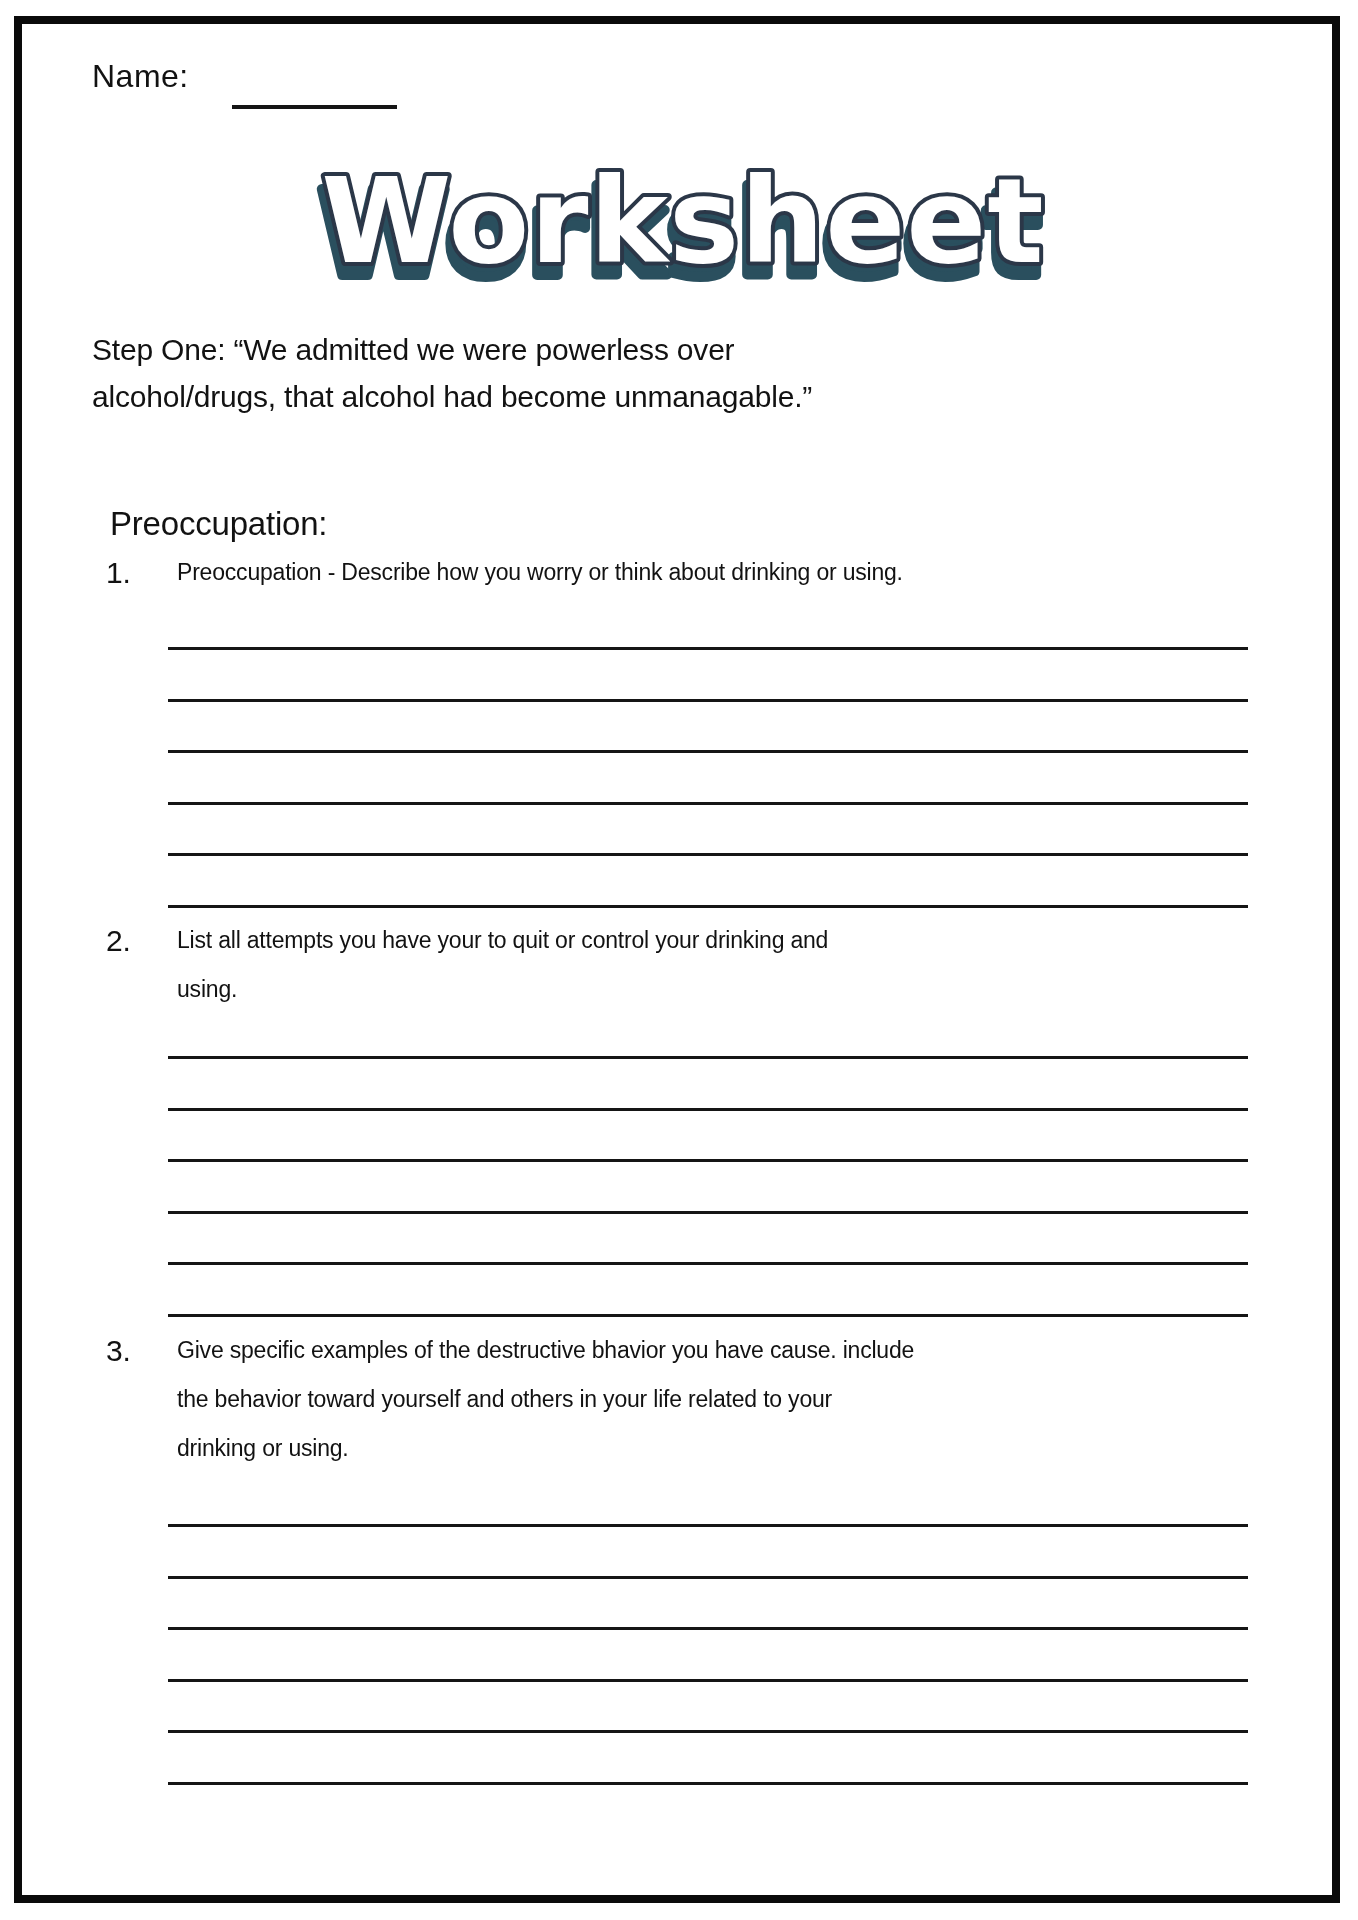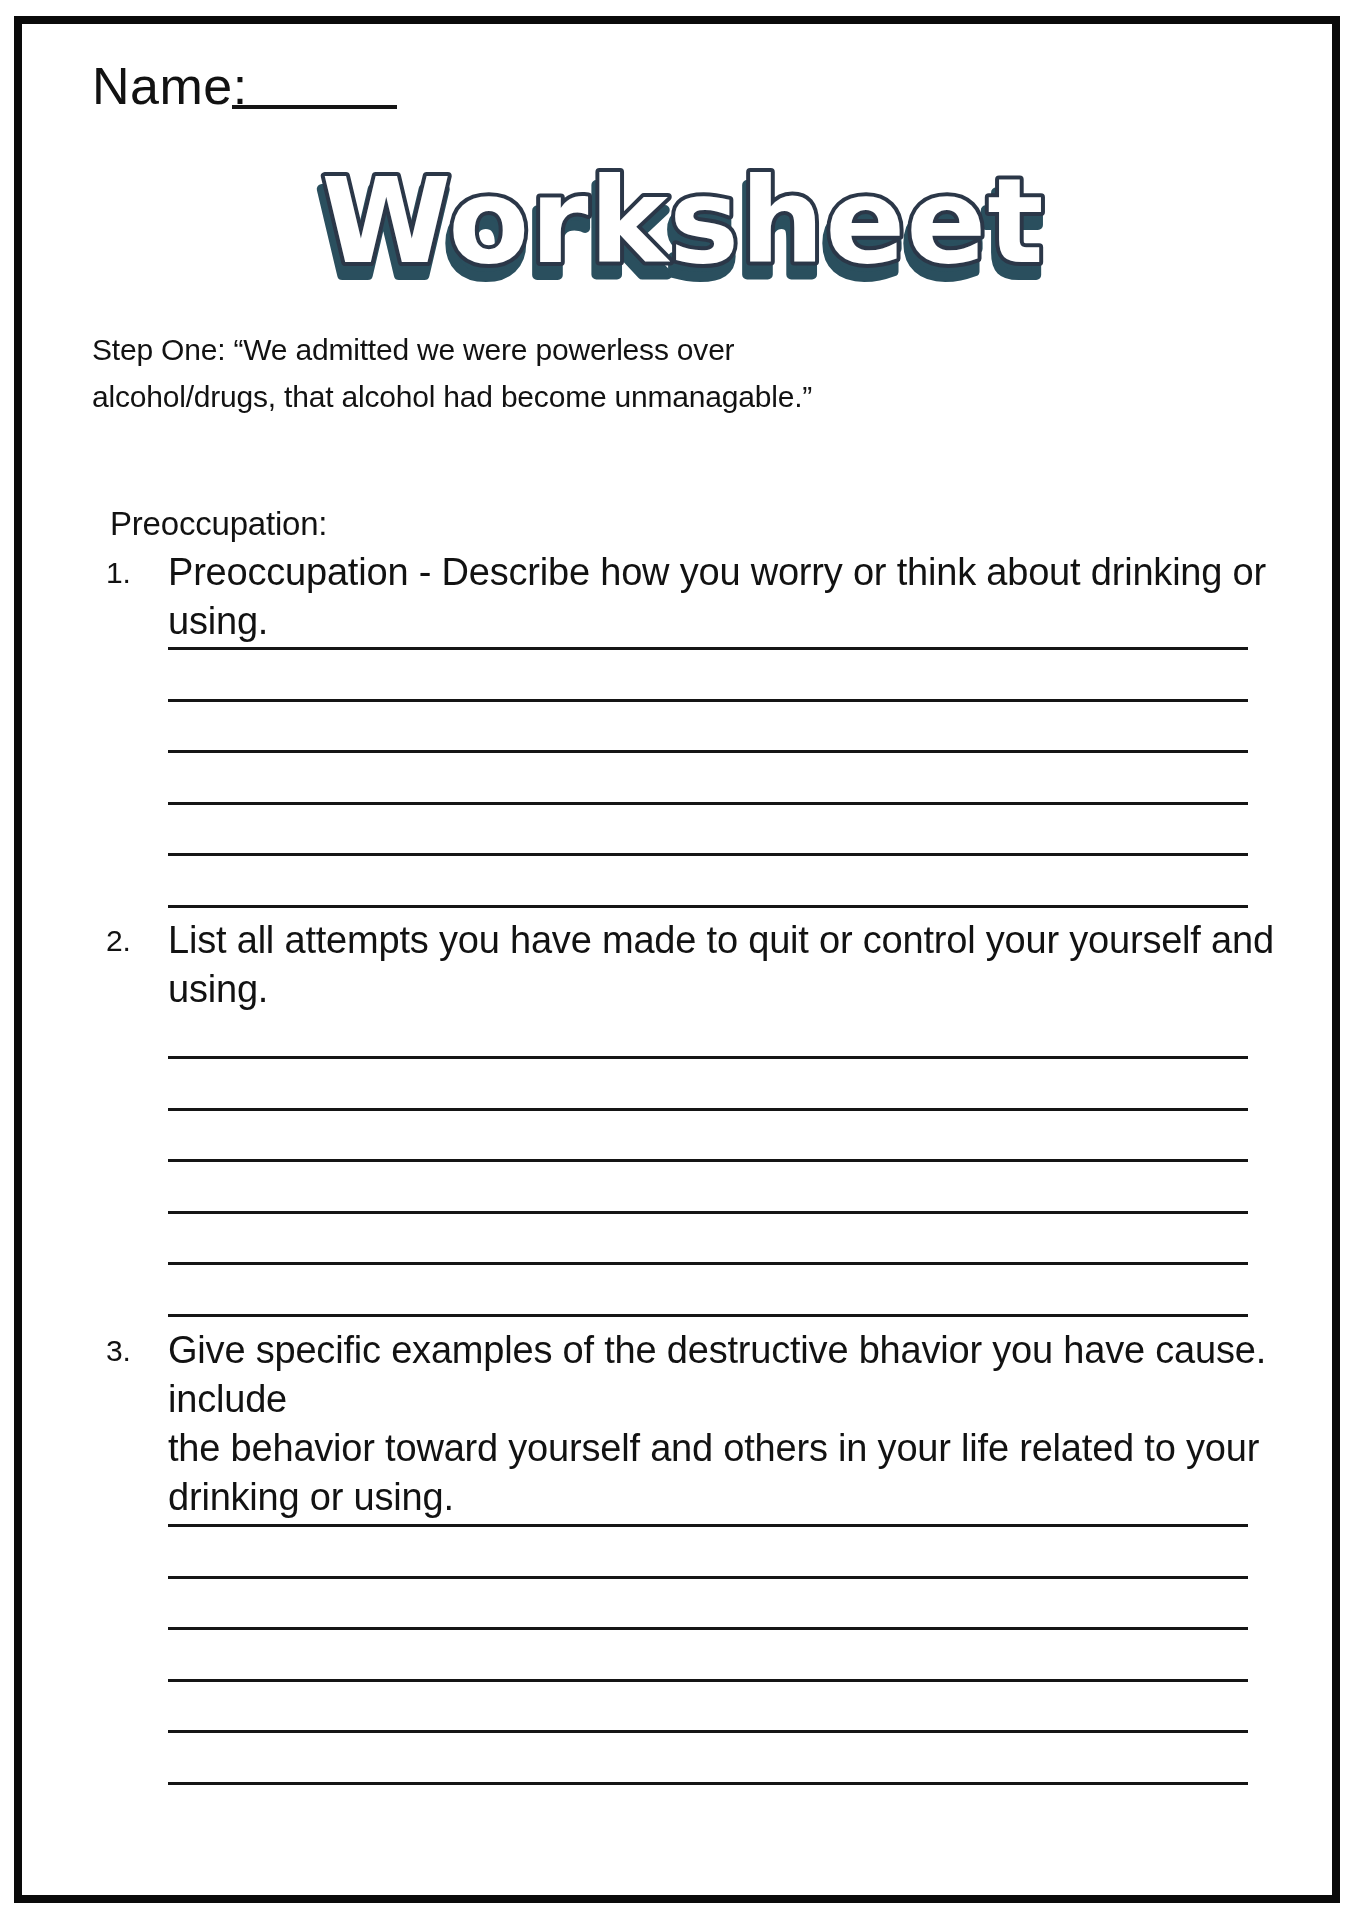--- a/index.html
+++ b/index.html
@@ -7,21 +7,21 @@
     position:relative;width:1358px;height:1920px;background:#ffffff;
     font-family:"Liberation Sans","DejaVu Sans",sans-serif;color:var(--text,#121212);
     overflow:hidden;
   }
   .frame{
     position:absolute;left:14px;top:16px;width:1326px;height:1887px;
     border:8px solid var(--border,#0a0a0a);box-sizing:border-box;
   }
   .name-row{position:absolute;left:92px;top:60px;}
   .name-label{
-    font-size:52px;line-height:1.0;letter-spacing:0.5px;color:var(--text,#121212);text-align:right;
+    font-size:32px;line-height:1.0;letter-spacing:0.5px;color:var(--text,#121212);text-align:right;
   }
   .name-underline{
     position:absolute;left:232px;top:105px;width:165px;height:0;
     border-top:4px solid var(--line,#121212);
   }
   .title-svg{position:absolute;left:308px;top:162px;width:750px;height:140px;}
   .title-svg text{
     font-family:"DejaVu Sans",sans-serif;font-weight:700;font-size:118px;
     text-anchor:middle;letter-spacing:1px;
   }
@@ -39,21 +39,21 @@
   }
   .section-heading{
     position:absolute;left:110px;top:504px;
     font-size:33px;line-height:40px;letter-spacing:-0.2px;
   }
   .question{position:absolute;left:106px;display:flex;align-items:flex-start;}
   .q1{top:548px;}
   .q2{top:916px;}
   .q3{top:1326px;}
   .q-num{flex:none;width:62px;font-size:30px;line-height:49px;letter-spacing:-0.2px;}
-  .q-text{width:1130px;font-size:38px;line-height:49px;letter-spacing:-0.2px;white-space:pre-line;}
+  .q-text{width:1130px;font-size:23px;line-height:49px;letter-spacing:-0.2px;white-space:pre-line;margin-left:9px;}
   .line-group{position:absolute;left:168px;width:1080px;}
   .lg1{top:647px;}
   .lg2{top:1056px;}
   .lg3{top:1524px;}
   .answer-line{
     height:51.5px;box-sizing:border-box;
     border-top:3px solid var(--line,#121212);
   }
 </style>
 </head>
@@ -86,21 +86,21 @@
       <div class="answer-line"></div>
       <div class="answer-line"></div>
       <div class="answer-line"></div>
       <div class="answer-line"></div>
       <div class="answer-line"></div>
       <div class="answer-line"></div>
     </div>
 
   <div class="question q2">
     <span class="q-num">2.</span>
-    <div class="q-text">List all attempts you have made to quit or control your yourself and
+    <div class="q-text">List all attempts you have your to quit or control your drinking and
 using.</div>
   </div>
   <div class="line-group lg2">
       <div class="answer-line"></div>
       <div class="answer-line"></div>
       <div class="answer-line"></div>
       <div class="answer-line"></div>
       <div class="answer-line"></div>
       <div class="answer-line"></div>
     </div>

